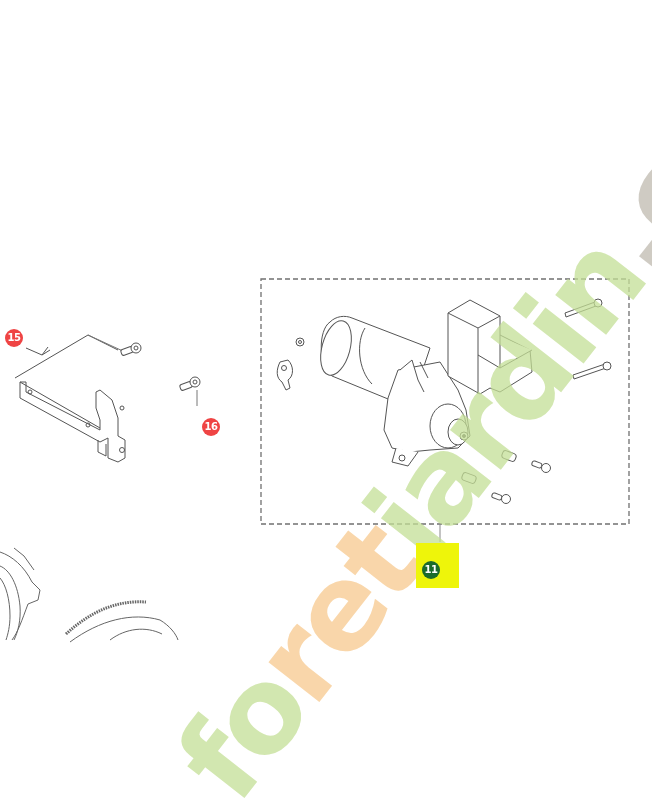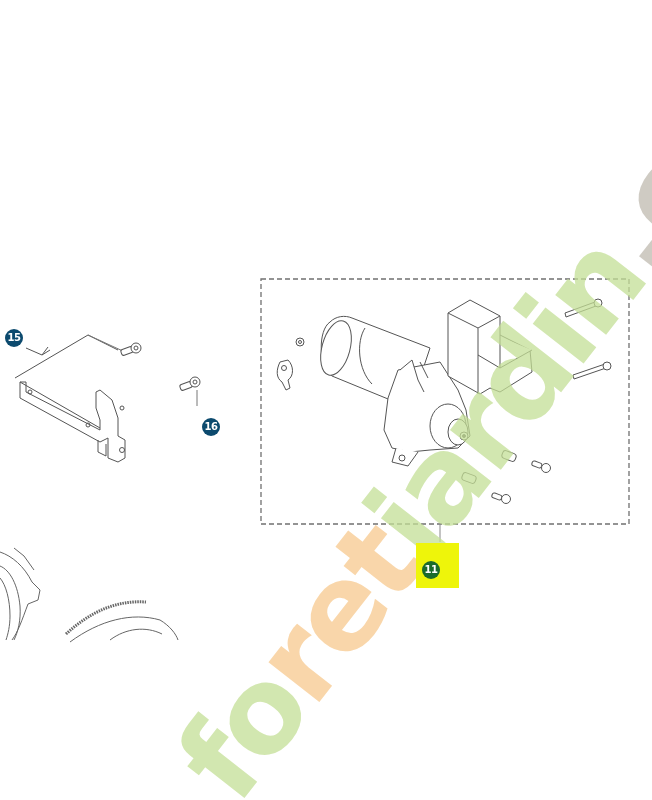--- a/index.html
+++ b/index.html
@@ -3,21 +3,21 @@
 <meta charset="utf-8">
 <style>
   html, body { margin: 0; padding: 0; background: #ffffff; }
   body { width: 652px; height: 800px; position: relative; overflow: hidden; font-family: "DejaVu Sans", sans-serif; }
   #diagram { position: absolute; left: 0; top: 0; width: 652px; height: 800px; }
   .callout {
     position: absolute; width: 18px; height: 18px; border-radius: 50%;
     color: #fff; font-weight: bold; font-size: 10px; line-height: 18px; text-align: center;
     font-family: "DejaVu Sans", sans-serif; letter-spacing: -0.5px;
   }
-  .callout.teal { background: #0c4a6e; text-align: center; }
+  .callout.teal { background: #ef4444; text-align: center; }
   .callout.green { background: #1b6b2c; }
   .highlight-box { position: absolute; background: #eef50a; }
   .watermark {
     position: absolute; font-family: "DejaVu Sans", sans-serif; font-weight: bold;
     font-size: 118px; letter-spacing: -4px; white-space: nowrap;
     transform-origin: 0 0; transform: rotate(-52deg); left: 150px; top: 740px;
     pointer-events: none; opacity: 0.75;
   }
   .wm-a { color: #c4df96; }
   .wm-b { color: #f7c98e; }

